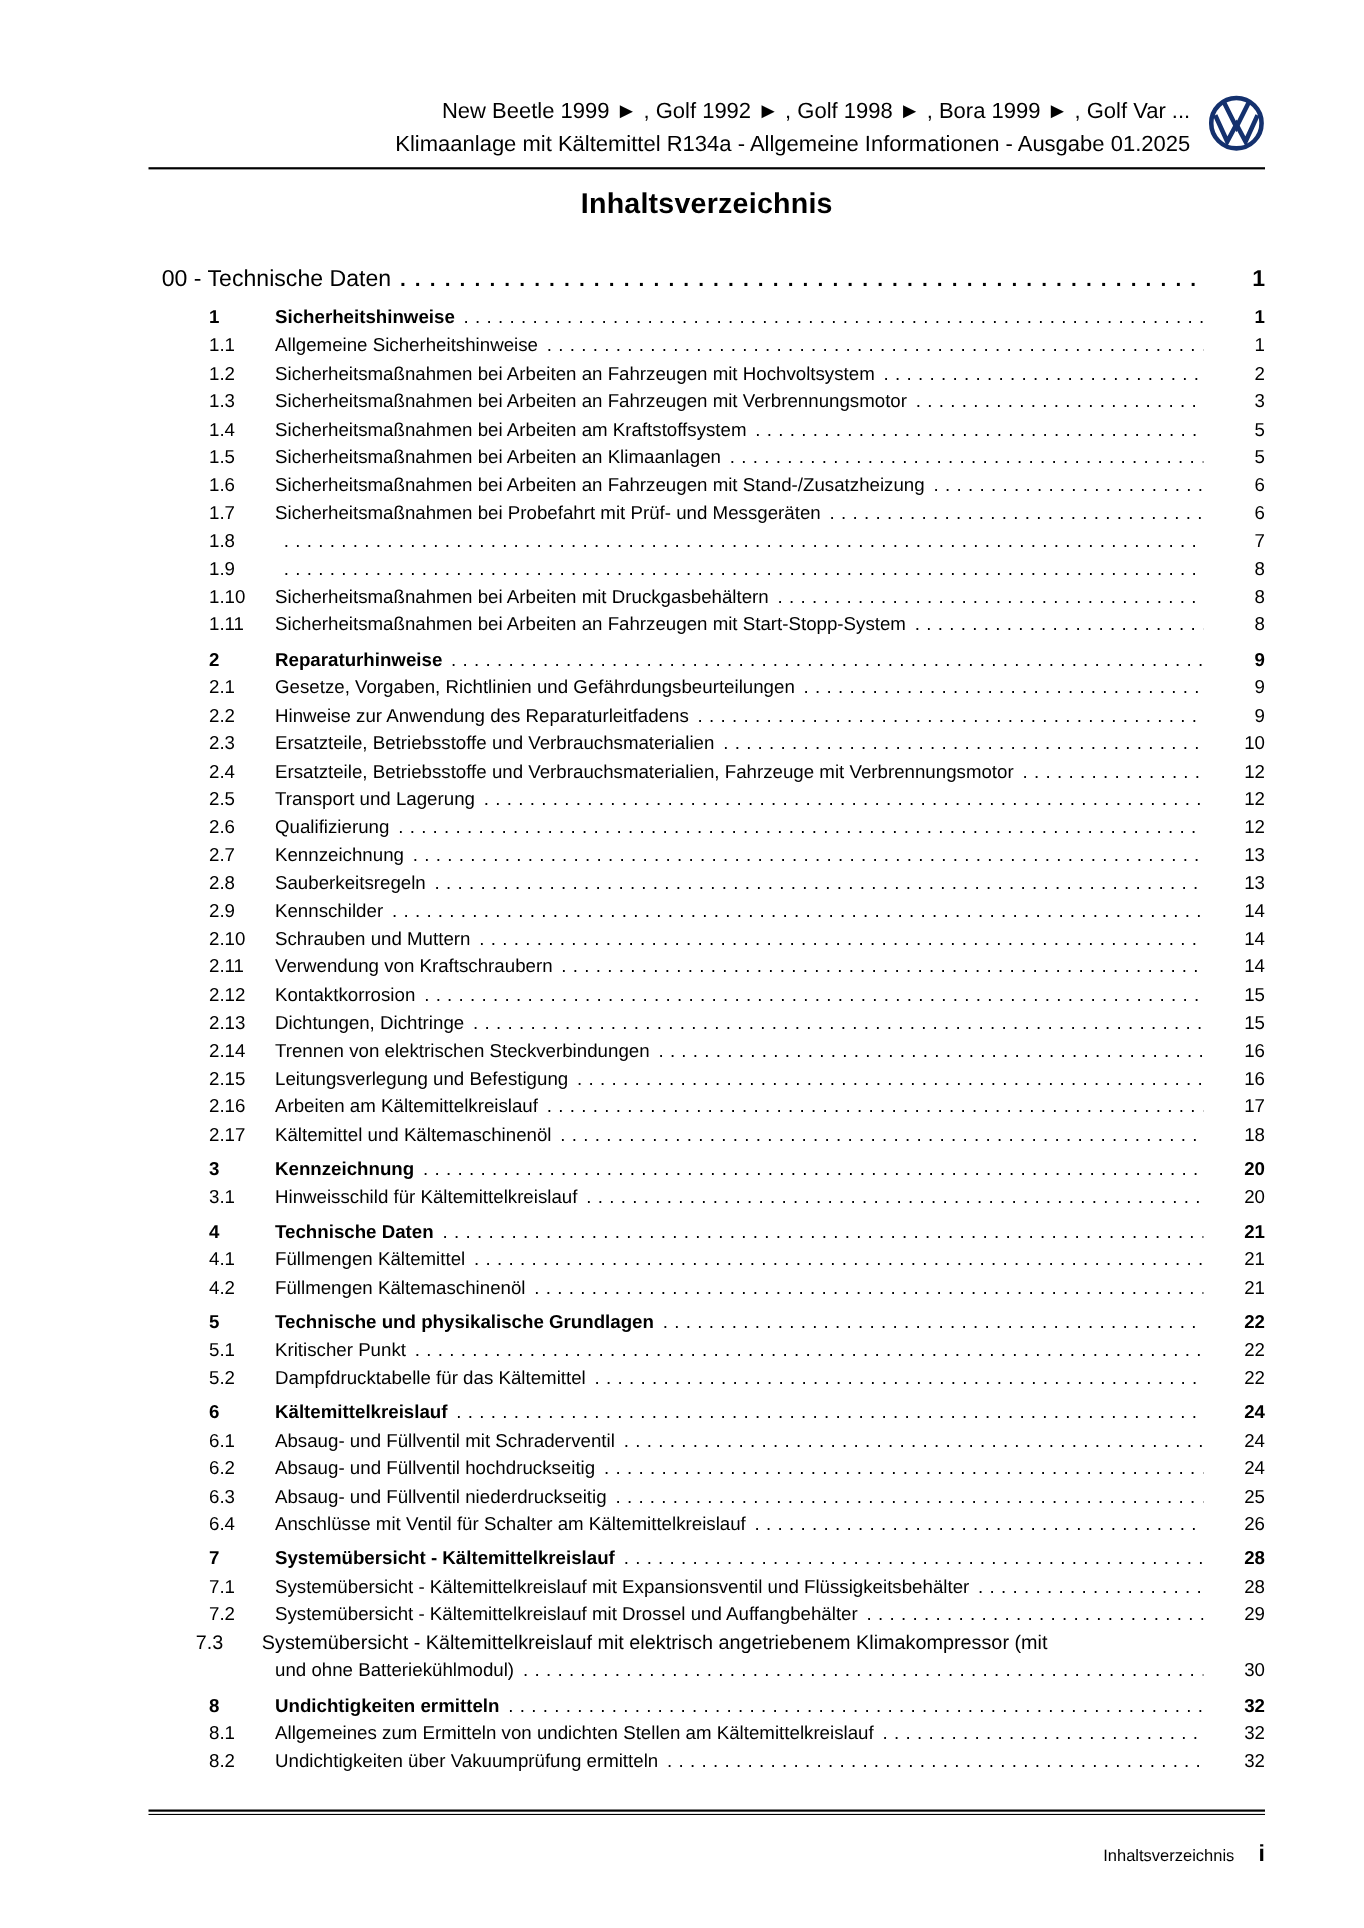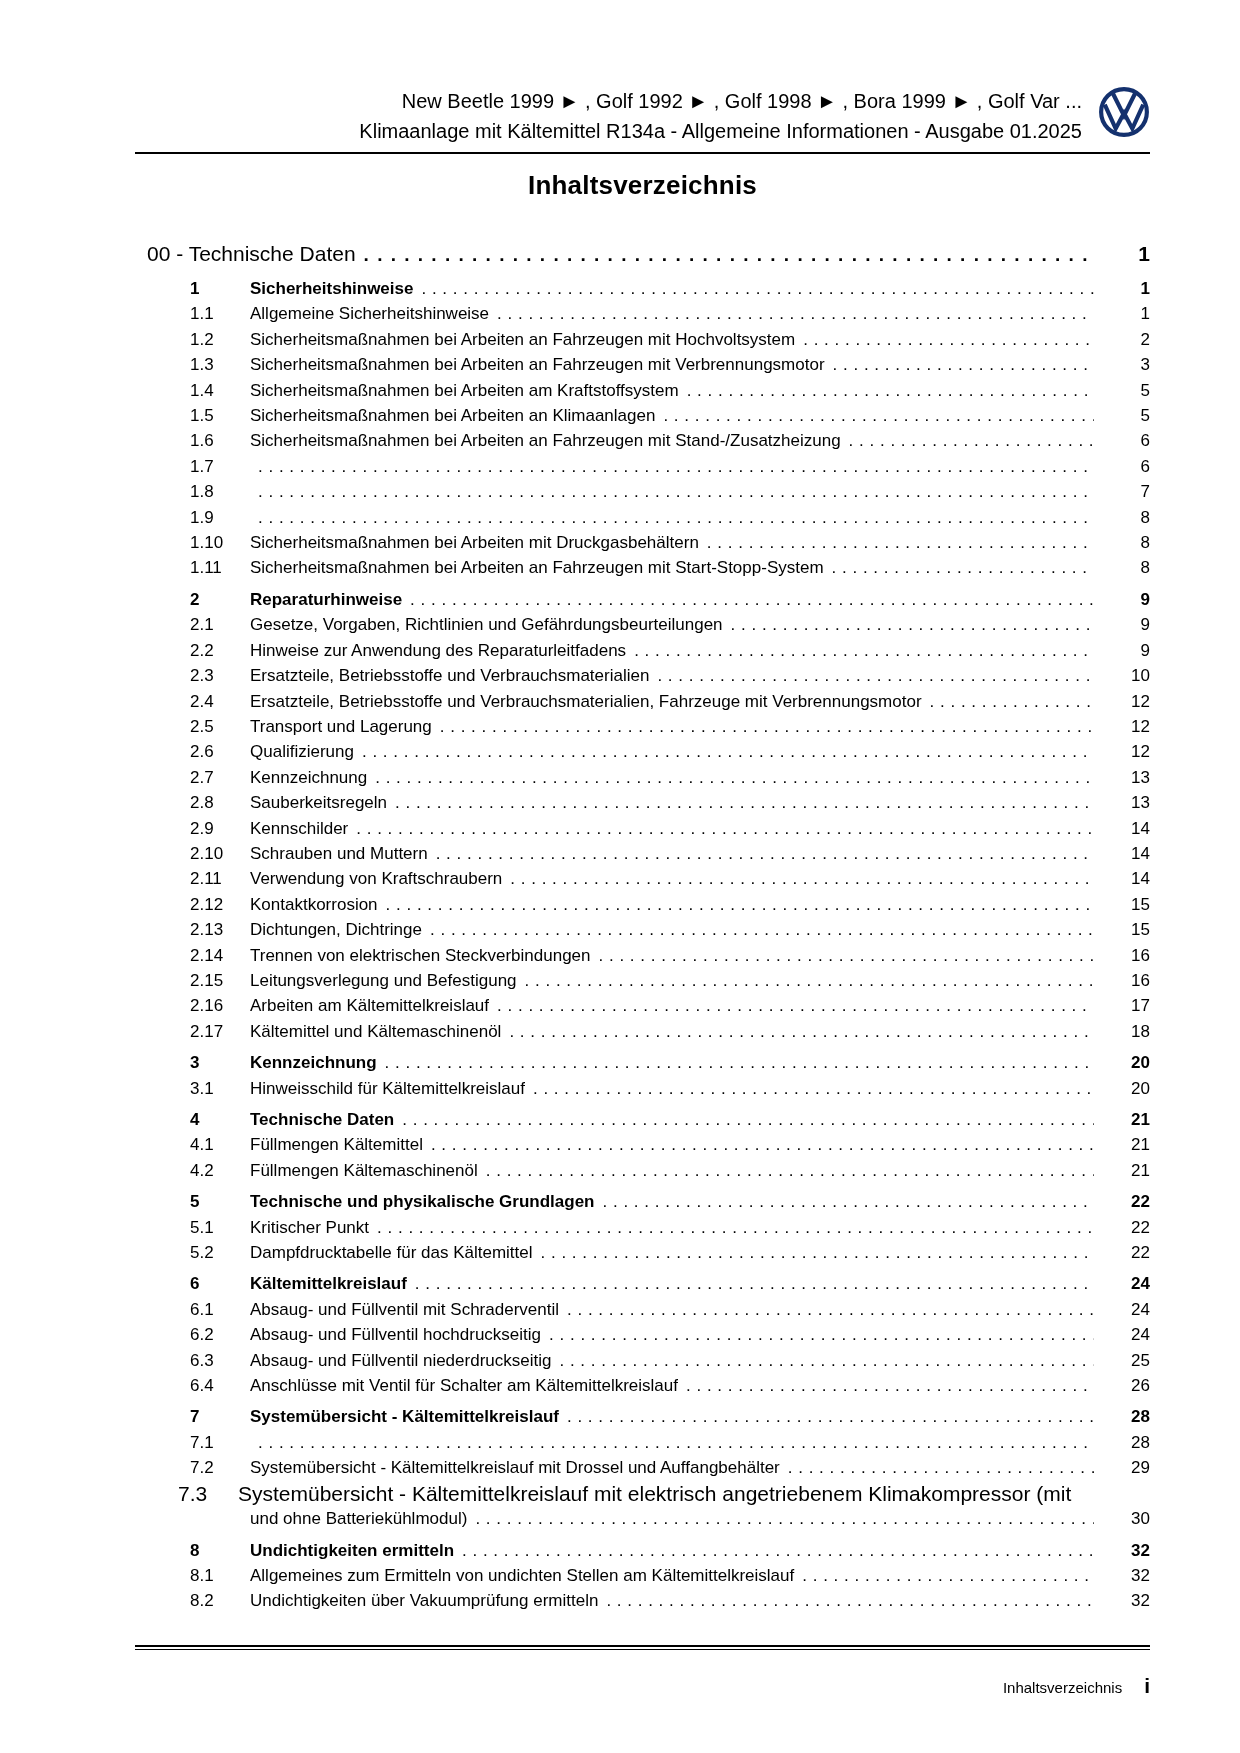--- a/index.html
+++ b/index.html
@@ -24,21 +24,21 @@
   .row{display:flex;align-items:baseline;font-size:17px;line-height:25.4px;margin-left:12px;}
   .row.section{font-weight:700;margin-top:6px;}
   .row.chapter{font-size:21px;line-height:30px;margin-bottom:3px;}
   .num{margin-left:43px;width:60px;flex:0 0 auto;}
   .etitle{white-space:nowrap;}
   .leader{flex:1 1 auto;overflow:hidden;white-space:nowrap;letter-spacing:0.5px;
           padding-left:8px;margin-right:10px;font-weight:400;}
   .row.chapter .leader{font-weight:700;font-size:19px;letter-spacing:1.5px;}
   .pnum{flex:0 0 auto;width:46px;text-align:right;}
   .row.section .pnum,.row.chapter .pnum{font-weight:700;}
-  .wrap-line1{display:flex;font-size:21px;line-height:25.4px;}
+  .wrap-line1{display:flex;font-size:18px;line-height:25.4px;}
   .cont .etitle{}
 
   
   .footer{position:absolute;left:135px;top:1645px;width:1015px;}
   .footer-row{display:flex;justify-content:flex-end;align-items:baseline;
               margin-top:24px;font-size:15px;}
   .folio{font-size:21px;font-weight:700;margin-left:22px;}
 </style>
 </head>
 <body>
@@ -106,20 +106,21 @@
         <span class="pnum">5</span>
       </div>
       <div class="row sub">
         <span class="num">1.6</span>
         <span class="etitle">Sicherheitsmaßnahmen bei Arbeiten an Fahrzeugen mit Stand-/Zusatzheizung</span>
         <span class="leader">. . . . . . . . . . . . . . . . . . . . . . . . . . . . . . . . . . . . . . . . . . . . . . . . . . . . . . . . . . . . . . . . . . . . . . . . . . . . . . . . . . . . . . . . . . . . . . . . . . . . . . . . . . . . . . . . . . . . . . . . . . . . . . . . . . . . . . . . . . . . . . . . . . . . . . . . . . . . . . . . . . . . . . . . . . . . . . . . . . . . . . . . . . . . . . . . . . . . . . . . </span>
         <span class="pnum">6</span>
       </div>
       <div class="row sub">
         <span class="num">1.7</span>
+        <span class="etitle">Sicherheitsmaßnahmen bei Probefahrt mit Prüf- und Messgeräten</span>
         <span class="leader">. . . . . . . . . . . . . . . . . . . . . . . . . . . . . . . . . . . . . . . . . . . . . . . . . . . . . . . . . . . . . . . . . . . . . . . . . . . . . . . . . . . . . . . . . . . . . . . . . . . . . . . . . . . . . . . . . . . . . . . . . . . . . . . . . . . . . . . . . . . . . . . . . . . . . . . . . . . . . . . . . . . . . . . . . . . . . . . . . . . . . . . . . . . . . . . . . . . . . . . . </span>
         <span class="pnum">6</span>
       </div>
       <div class="row sub">
         <span class="num">1.8</span>
         <span class="leader">. . . . . . . . . . . . . . . . . . . . . . . . . . . . . . . . . . . . . . . . . . . . . . . . . . . . . . . . . . . . . . . . . . . . . . . . . . . . . . . . . . . . . . . . . . . . . . . . . . . . . . . . . . . . . . . . . . . . . . . . . . . . . . . . . . . . . . . . . . . . . . . . . . . . . . . . . . . . . . . . . . . . . . . . . . . . . . . . . . . . . . . . . . . . . . . . . . . . . . . . </span>
         <span class="pnum">7</span>
       </div>
       <div class="row sub">
         <span class="num">1.9</span>
@@ -325,20 +326,21 @@
         <span class="pnum">26</span>
       </div>
       <div class="row section">
         <span class="num">7</span>
         <span class="etitle">Systemübersicht - Kältemittelkreislauf</span>
         <span class="leader">. . . . . . . . . . . . . . . . . . . . . . . . . . . . . . . . . . . . . . . . . . . . . . . . . . . . . . . . . . . . . . . . . . . . . . . . . . . . . . . . . . . . . . . . . . . . . . . . . . . . . . . . . . . . . . . . . . . . . . . . . . . . . . . . . . . . . . . . . . . . . . . . . . . . . . . . . . . . . . . . . . . . . . . . . . . . . . . . . . . . . . . . . . . . . . . . . . . . . . . . </span>
         <span class="pnum">28</span>
       </div>
       <div class="row sub">
         <span class="num">7.1</span>
+        <span class="etitle">Systemübersicht - Kältemittelkreislauf mit Expansionsventil und Flüssigkeitsbehälter</span>
         <span class="leader">. . . . . . . . . . . . . . . . . . . . . . . . . . . . . . . . . . . . . . . . . . . . . . . . . . . . . . . . . . . . . . . . . . . . . . . . . . . . . . . . . . . . . . . . . . . . . . . . . . . . . . . . . . . . . . . . . . . . . . . . . . . . . . . . . . . . . . . . . . . . . . . . . . . . . . . . . . . . . . . . . . . . . . . . . . . . . . . . . . . . . . . . . . . . . . . . . . . . . . . . </span>
         <span class="pnum">28</span>
       </div>
       <div class="row sub">
         <span class="num">7.2</span>
         <span class="etitle">Systemübersicht - Kältemittelkreislauf mit Drossel und Auffangbehälter</span>
         <span class="leader">. . . . . . . . . . . . . . . . . . . . . . . . . . . . . . . . . . . . . . . . . . . . . . . . . . . . . . . . . . . . . . . . . . . . . . . . . . . . . . . . . . . . . . . . . . . . . . . . . . . . . . . . . . . . . . . . . . . . . . . . . . . . . . . . . . . . . . . . . . . . . . . . . . . . . . . . . . . . . . . . . . . . . . . . . . . . . . . . . . . . . . . . . . . . . . . . . . . . . . . . </span>
         <span class="pnum">29</span>
       </div>
       <div class="wrap-line1">

